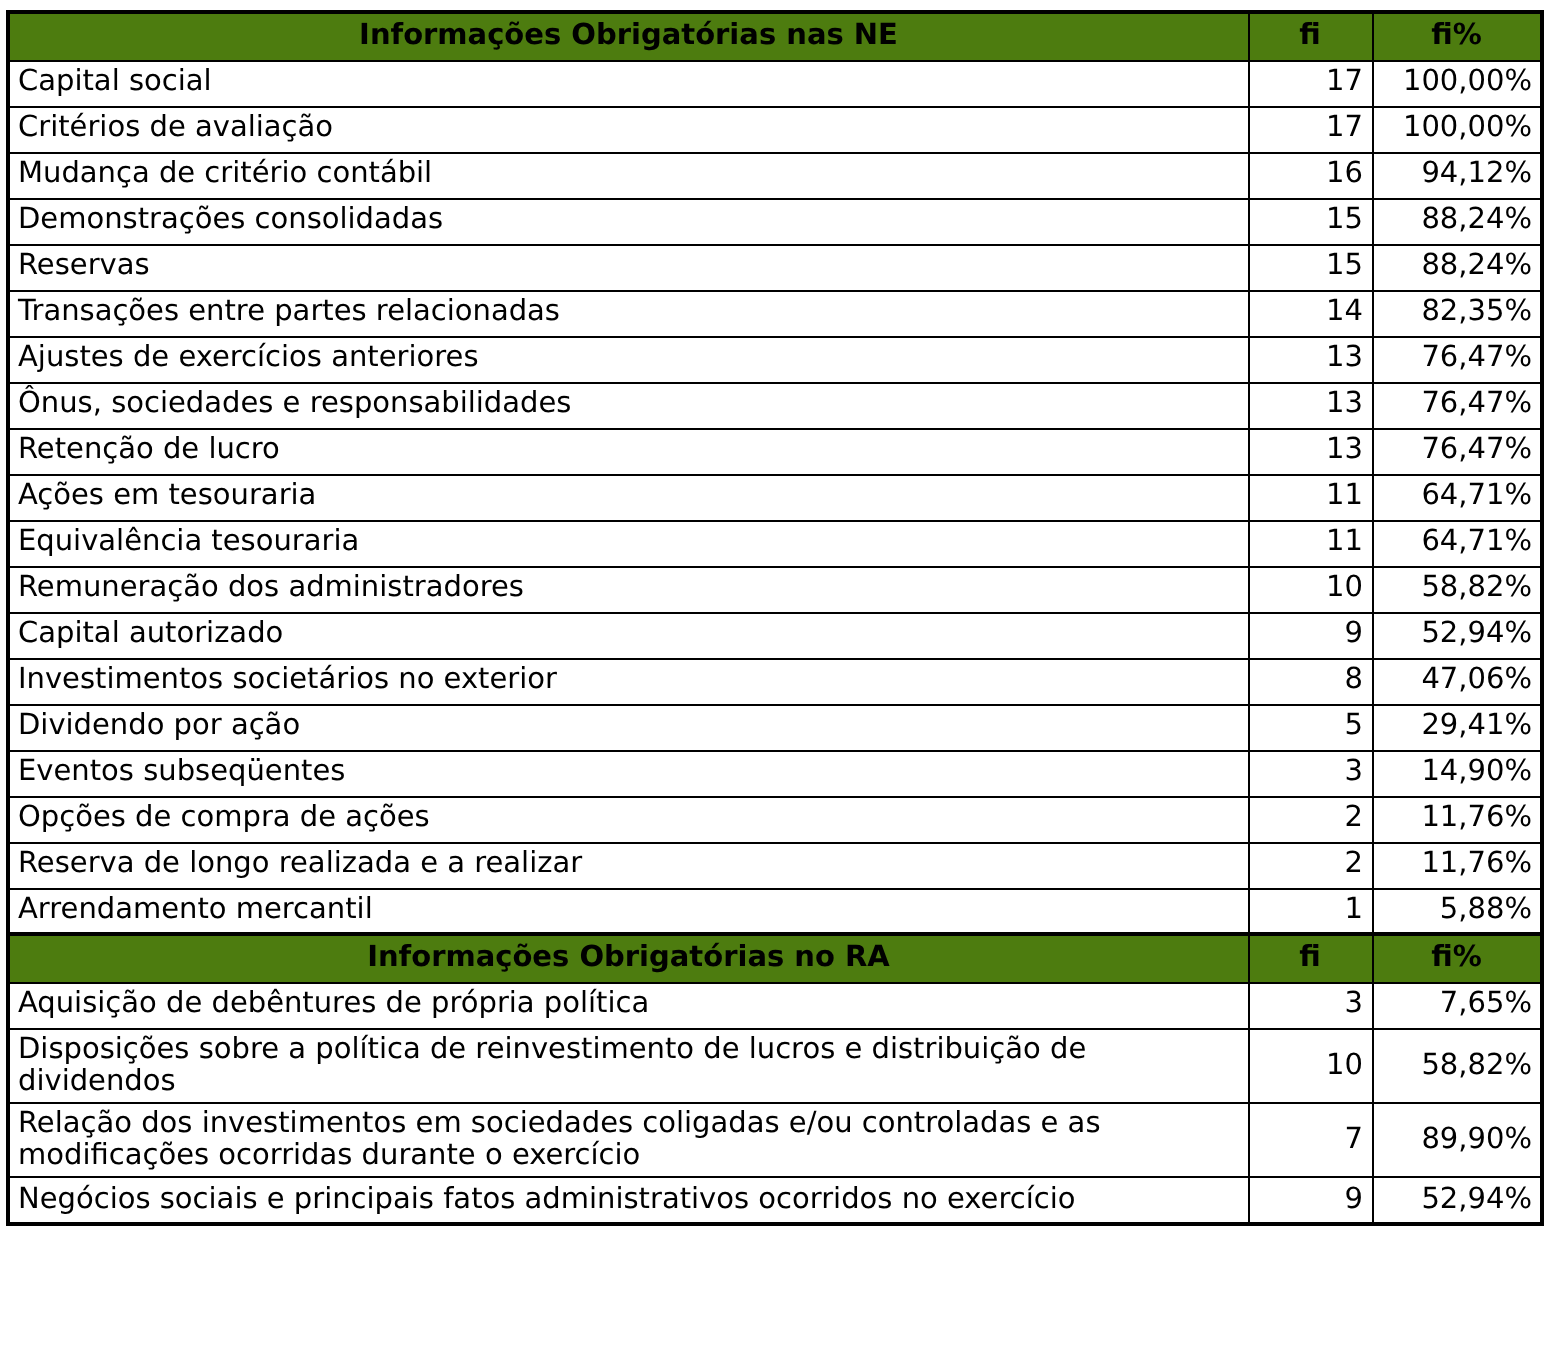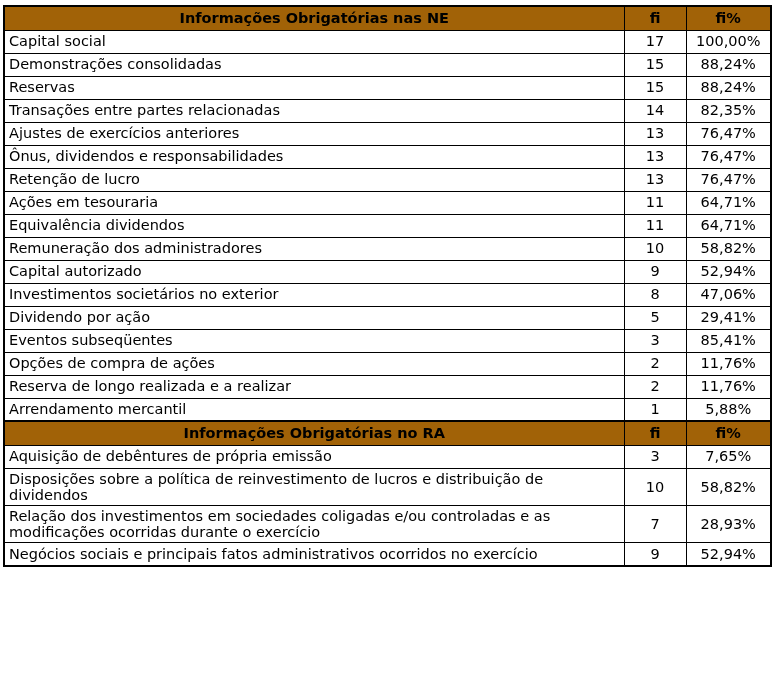--- a/index.html
+++ b/index.html
@@ -33,29 +33,29 @@
   col.col-fi    { width: 62px;  }
   col.col-fip   { width: 85px;  }
 
   tr.data-row { height: 23px; margin-top: 15px; }
 
   td.cell-label {
     text-align: left;
     padding-left: 5px;
   }
   td.cell-fi {
-    text-align: center;
+    text-align: right;
   }
   td.cell-fip {
-    text-align: center;
+    text-align: right;
     padding-right: 9px;
   }
 
   tr.header-row td {
-    background: #a16207;
+    background: #4d7c0f;
     font-weight: bold;
     text-align: center;
     height: 24px;
     border-top: 2px solid #000000;
     border-bottom: 1px solid #000000;
     padding-right: 4px;
   }
 </style>
 </head>
 <body>
@@ -72,56 +72,66 @@
           <td class="cell-label">Informações Obrigatórias nas NE</td>
           <td class="cell-fi">fi</td>
           <td class="cell-fip">fi%</td>
         </tr>
         <tr class="data-row">
           <td class="cell-label">Capital social</td>
           <td class="cell-fi">17</td>
           <td class="cell-fip">100,00%</td>
         </tr>
         <tr class="data-row">
+          <td class="cell-label">Critérios de avaliação</td>
+          <td class="cell-fi">17</td>
+          <td class="cell-fip">100,00%</td>
+        </tr>
+        <tr class="data-row">
+          <td class="cell-label">Mudança de critério contábil</td>
+          <td class="cell-fi">16</td>
+          <td class="cell-fip">94,12%</td>
+        </tr>
+        <tr class="data-row">
           <td class="cell-label">Demonstrações consolidadas</td>
           <td class="cell-fi">15</td>
           <td class="cell-fip">88,24%</td>
         </tr>
         <tr class="data-row">
           <td class="cell-label">Reservas</td>
           <td class="cell-fi">15</td>
           <td class="cell-fip">88,24%</td>
         </tr>
         <tr class="data-row">
           <td class="cell-label">Transações entre partes relacionadas</td>
           <td class="cell-fi">14</td>
           <td class="cell-fip">82,35%</td>
         </tr>
         <tr class="data-row">
           <td class="cell-label">Ajustes de exercícios anteriores</td>
           <td class="cell-fi">13</td>
           <td class="cell-fip">76,47%</td>
         </tr>
         <tr class="data-row">
-          <td class="cell-label">Ônus, dividendos e responsabilidades</td>
+          <td class="cell-label">Ônus, sociedades e responsabilidades</td>
           <td class="cell-fi">13</td>
           <td class="cell-fip">76,47%</td>
         </tr>
         <tr class="data-row">
           <td class="cell-label">Retenção de lucro</td>
           <td class="cell-fi">13</td>
           <td class="cell-fip">76,47%</td>
         </tr>
         <tr class="data-row">
           <td class="cell-label">Ações em tesouraria</td>
           <td class="cell-fi">11</td>
           <td class="cell-fip">64,71%</td>
         </tr>
         <tr class="data-row">
-          <td class="cell-label">Equivalência dividendos</td>
+          <td class="cell-label">Equivalência tesouraria</td>
           <td class="cell-fi">11</td>
           <td class="cell-fip">64,71%</td>
         </tr>
         <tr class="data-row">
           <td class="cell-label">Remuneração dos administradores</td>
           <td class="cell-fi">10</td>
           <td class="cell-fip">58,82%</td>
         </tr>
         <tr class="data-row">
           <td class="cell-label">Capital autorizado</td>
@@ -134,21 +144,21 @@
           <td class="cell-fip">47,06%</td>
         </tr>
         <tr class="data-row">
           <td class="cell-label">Dividendo por ação</td>
           <td class="cell-fi">5</td>
           <td class="cell-fip">29,41%</td>
         </tr>
         <tr class="data-row">
           <td class="cell-label">Eventos subseqüentes</td>
           <td class="cell-fi">3</td>
-          <td class="cell-fip">85,41%</td>
+          <td class="cell-fip">14,90%</td>
         </tr>
         <tr class="data-row">
           <td class="cell-label">Opções de compra de ações</td>
           <td class="cell-fi">2</td>
           <td class="cell-fip">11,76%</td>
         </tr>
         <tr class="data-row">
           <td class="cell-label">Reserva de longo realizada e a realizar</td>
           <td class="cell-fi">2</td>
           <td class="cell-fip">11,76%</td>
@@ -157,33 +167,33 @@
           <td class="cell-label">Arrendamento mercantil</td>
           <td class="cell-fi">1</td>
           <td class="cell-fip">5,88%</td>
         </tr>
         <tr class="header-row">
           <td class="cell-label">Informações Obrigatórias no RA</td>
           <td class="cell-fi">fi</td>
           <td class="cell-fip">fi%</td>
         </tr>
         <tr class="data-row">
-          <td class="cell-label">Aquisição de debêntures de própria emissão</td>
+          <td class="cell-label">Aquisição de debêntures de própria política</td>
           <td class="cell-fi">3</td>
           <td class="cell-fip">7,65%</td>
         </tr>
         <tr class="data-row">
           <td class="cell-label">Disposições sobre a política de reinvestimento de lucros e distribuição de dividendos</td>
           <td class="cell-fi">10</td>
           <td class="cell-fip">58,82%</td>
         </tr>
         <tr class="data-row">
           <td class="cell-label">Relação dos investimentos em sociedades coligadas e/ou controladas e as modificações ocorridas durante o exercício</td>
           <td class="cell-fi">7</td>
-          <td class="cell-fip">28,93%</td>
+          <td class="cell-fip">89,90%</td>
         </tr>
         <tr class="data-row">
           <td class="cell-label">Negócios sociais e principais fatos administrativos ocorridos no exercício</td>
           <td class="cell-fi">9</td>
           <td class="cell-fip">52,94%</td>
         </tr>
       </tbody>
   </table>
 </div>
 

